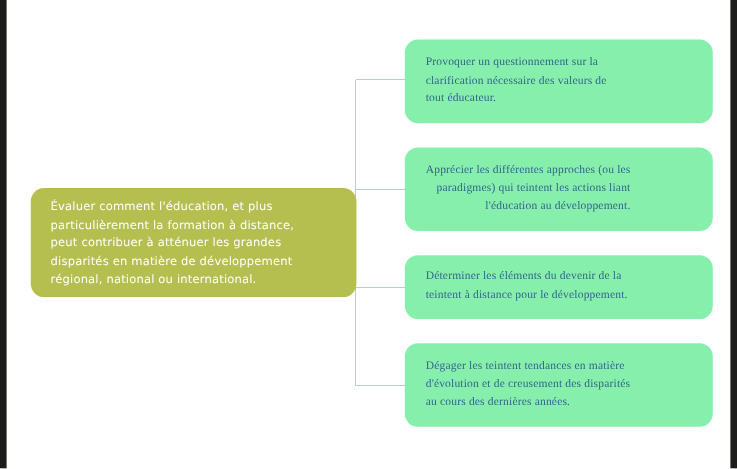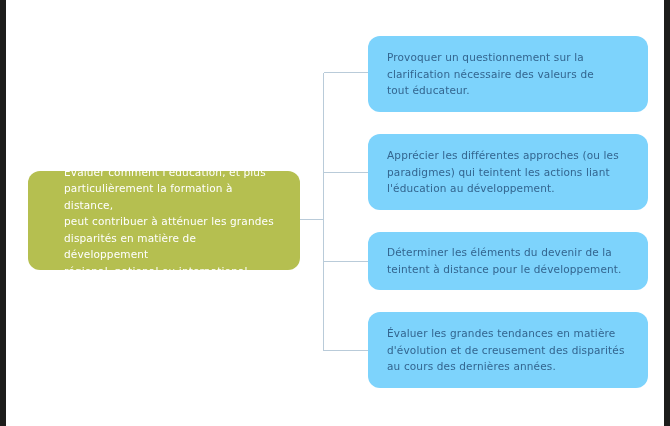--- a/index.html
+++ b/index.html
@@ -40,59 +40,60 @@
     top: 0;
     width: 670px;
     height: 426px;
   }
 
   
   .root-node {
     position: absolute;
     left: 28px;
     top: 171px;
-    width: 272px;
+    width: 296px;
     height: 99px;
     background: #b5bf50;
     border-radius: 12px;
     box-sizing: border-box;
-    padding: 14px 18px 12px 36px;
+    padding: 14px 18px 12px 18px;
     display: flex;
     align-items: center;
   }
   .root-node .node-text {
     color: #ffffff;
     font-size: 10.5px;
     line-height: 16.4px;
     letter-spacing: 0.15px;
     white-space: pre-line;
   }
 
   
   .branch-node {
     position: absolute;
     left: 368px;
     width: 280px;
-    background: #7dd3fc;
+    background: #86efac;
     border-radius: 12px;
     box-sizing: border-box;
     padding: 0 19px;
     display: flex;
     align-items: center;
+    font-family: Liberation Serif, serif;
   }
   .branch-node .node-text {
     color: #33658f;
     font-size: 10.5px;
     line-height: 16.6px;
     letter-spacing: 0.15px;
     white-space: pre-line;
   }
 
   .branch-node.n0 { top: 36px;  height: 76px; }
-  .branch-node.n1 { top: 134px; height: 76px; }
+  .branch-node.n1 { top: 134px; height: 76px; text-align: right; }
   .branch-node.n2 { top: 232px; height: 58px; }
   .branch-node.n3 { top: 312px; height: 76px; }
 </style>
 </head>
 <body>
 
 <div id="canvas">
 
   <div class="edge-strip left"></div>
   <div class="edge-strip right"></div>
@@ -130,18 +131,18 @@
 paradigmes) qui teintent les actions liant
 l'éducation au développement.</div>
   </div>
 
   <div class="branch-node n2">
     <div class="node-text">Déterminer les éléments du devenir de la
 teintent à distance pour le développement.</div>
   </div>
 
   <div class="branch-node n3">
-    <div class="node-text">Évaluer les grandes tendances en matière
+    <div class="node-text">Dégager les teintent tendances en matière
 d'évolution et de creusement des disparités
 au cours des dernières années.</div>
   </div>
 
 </div>
 
 </body></html>

